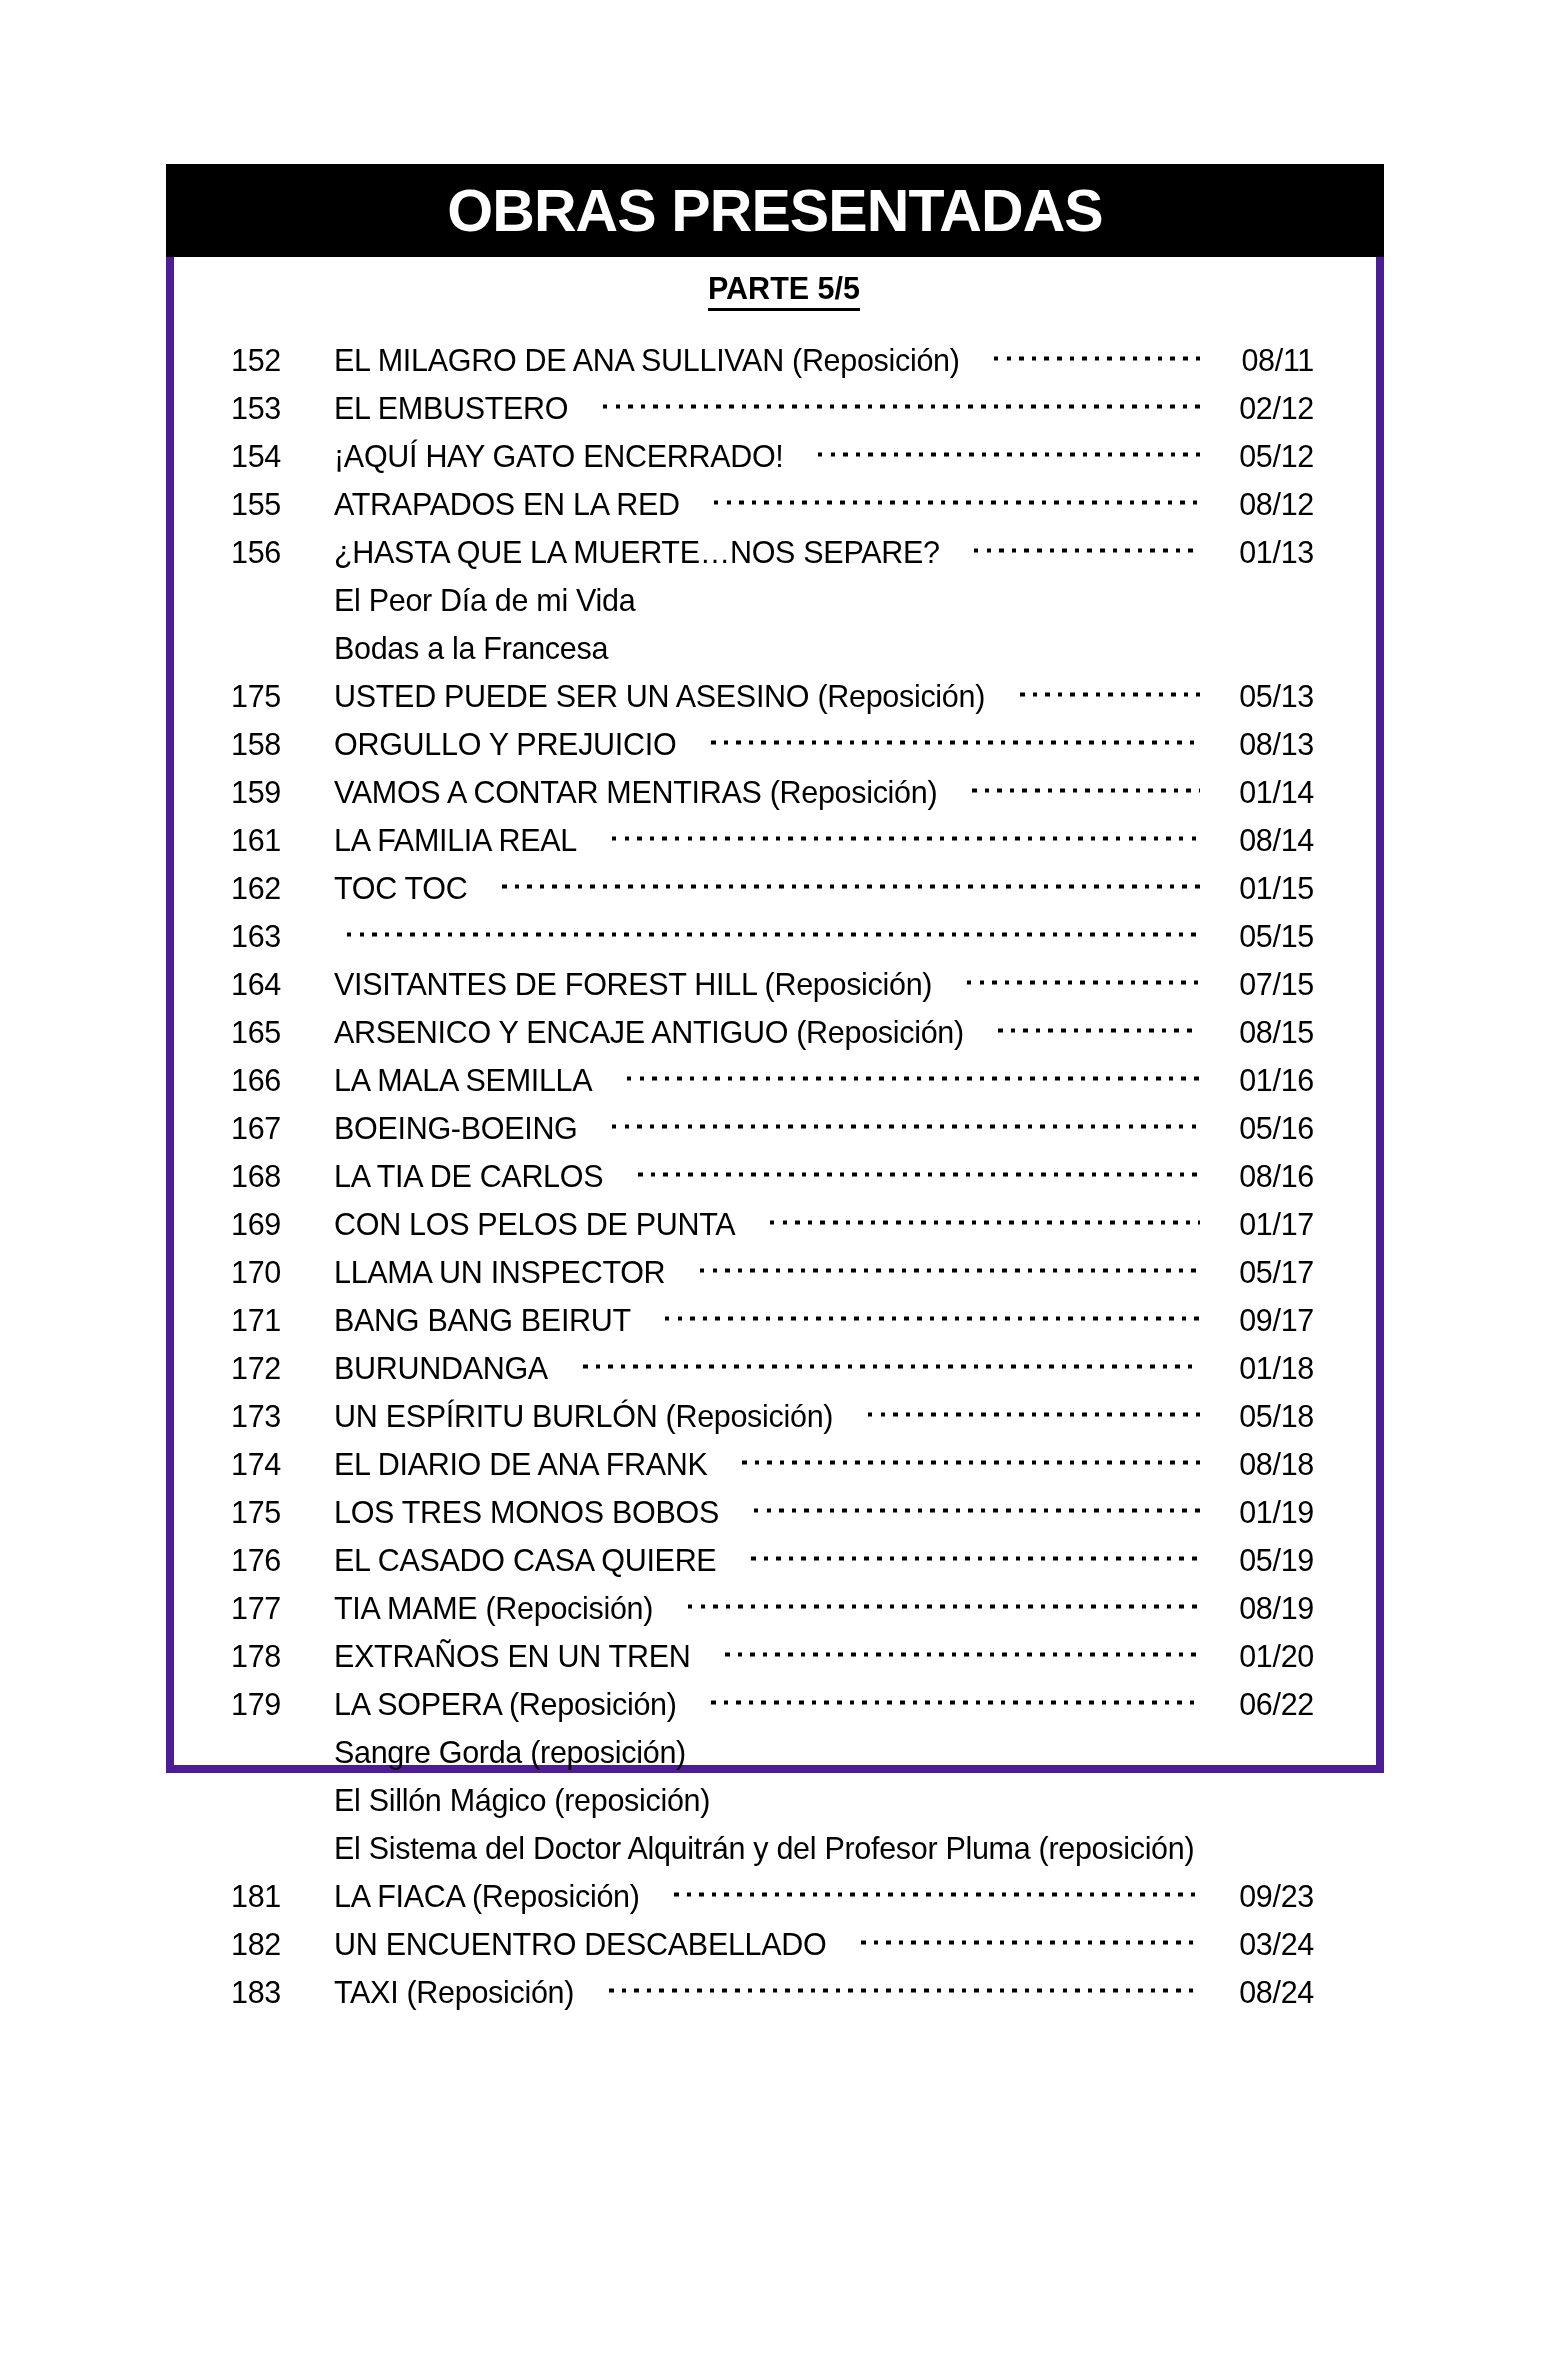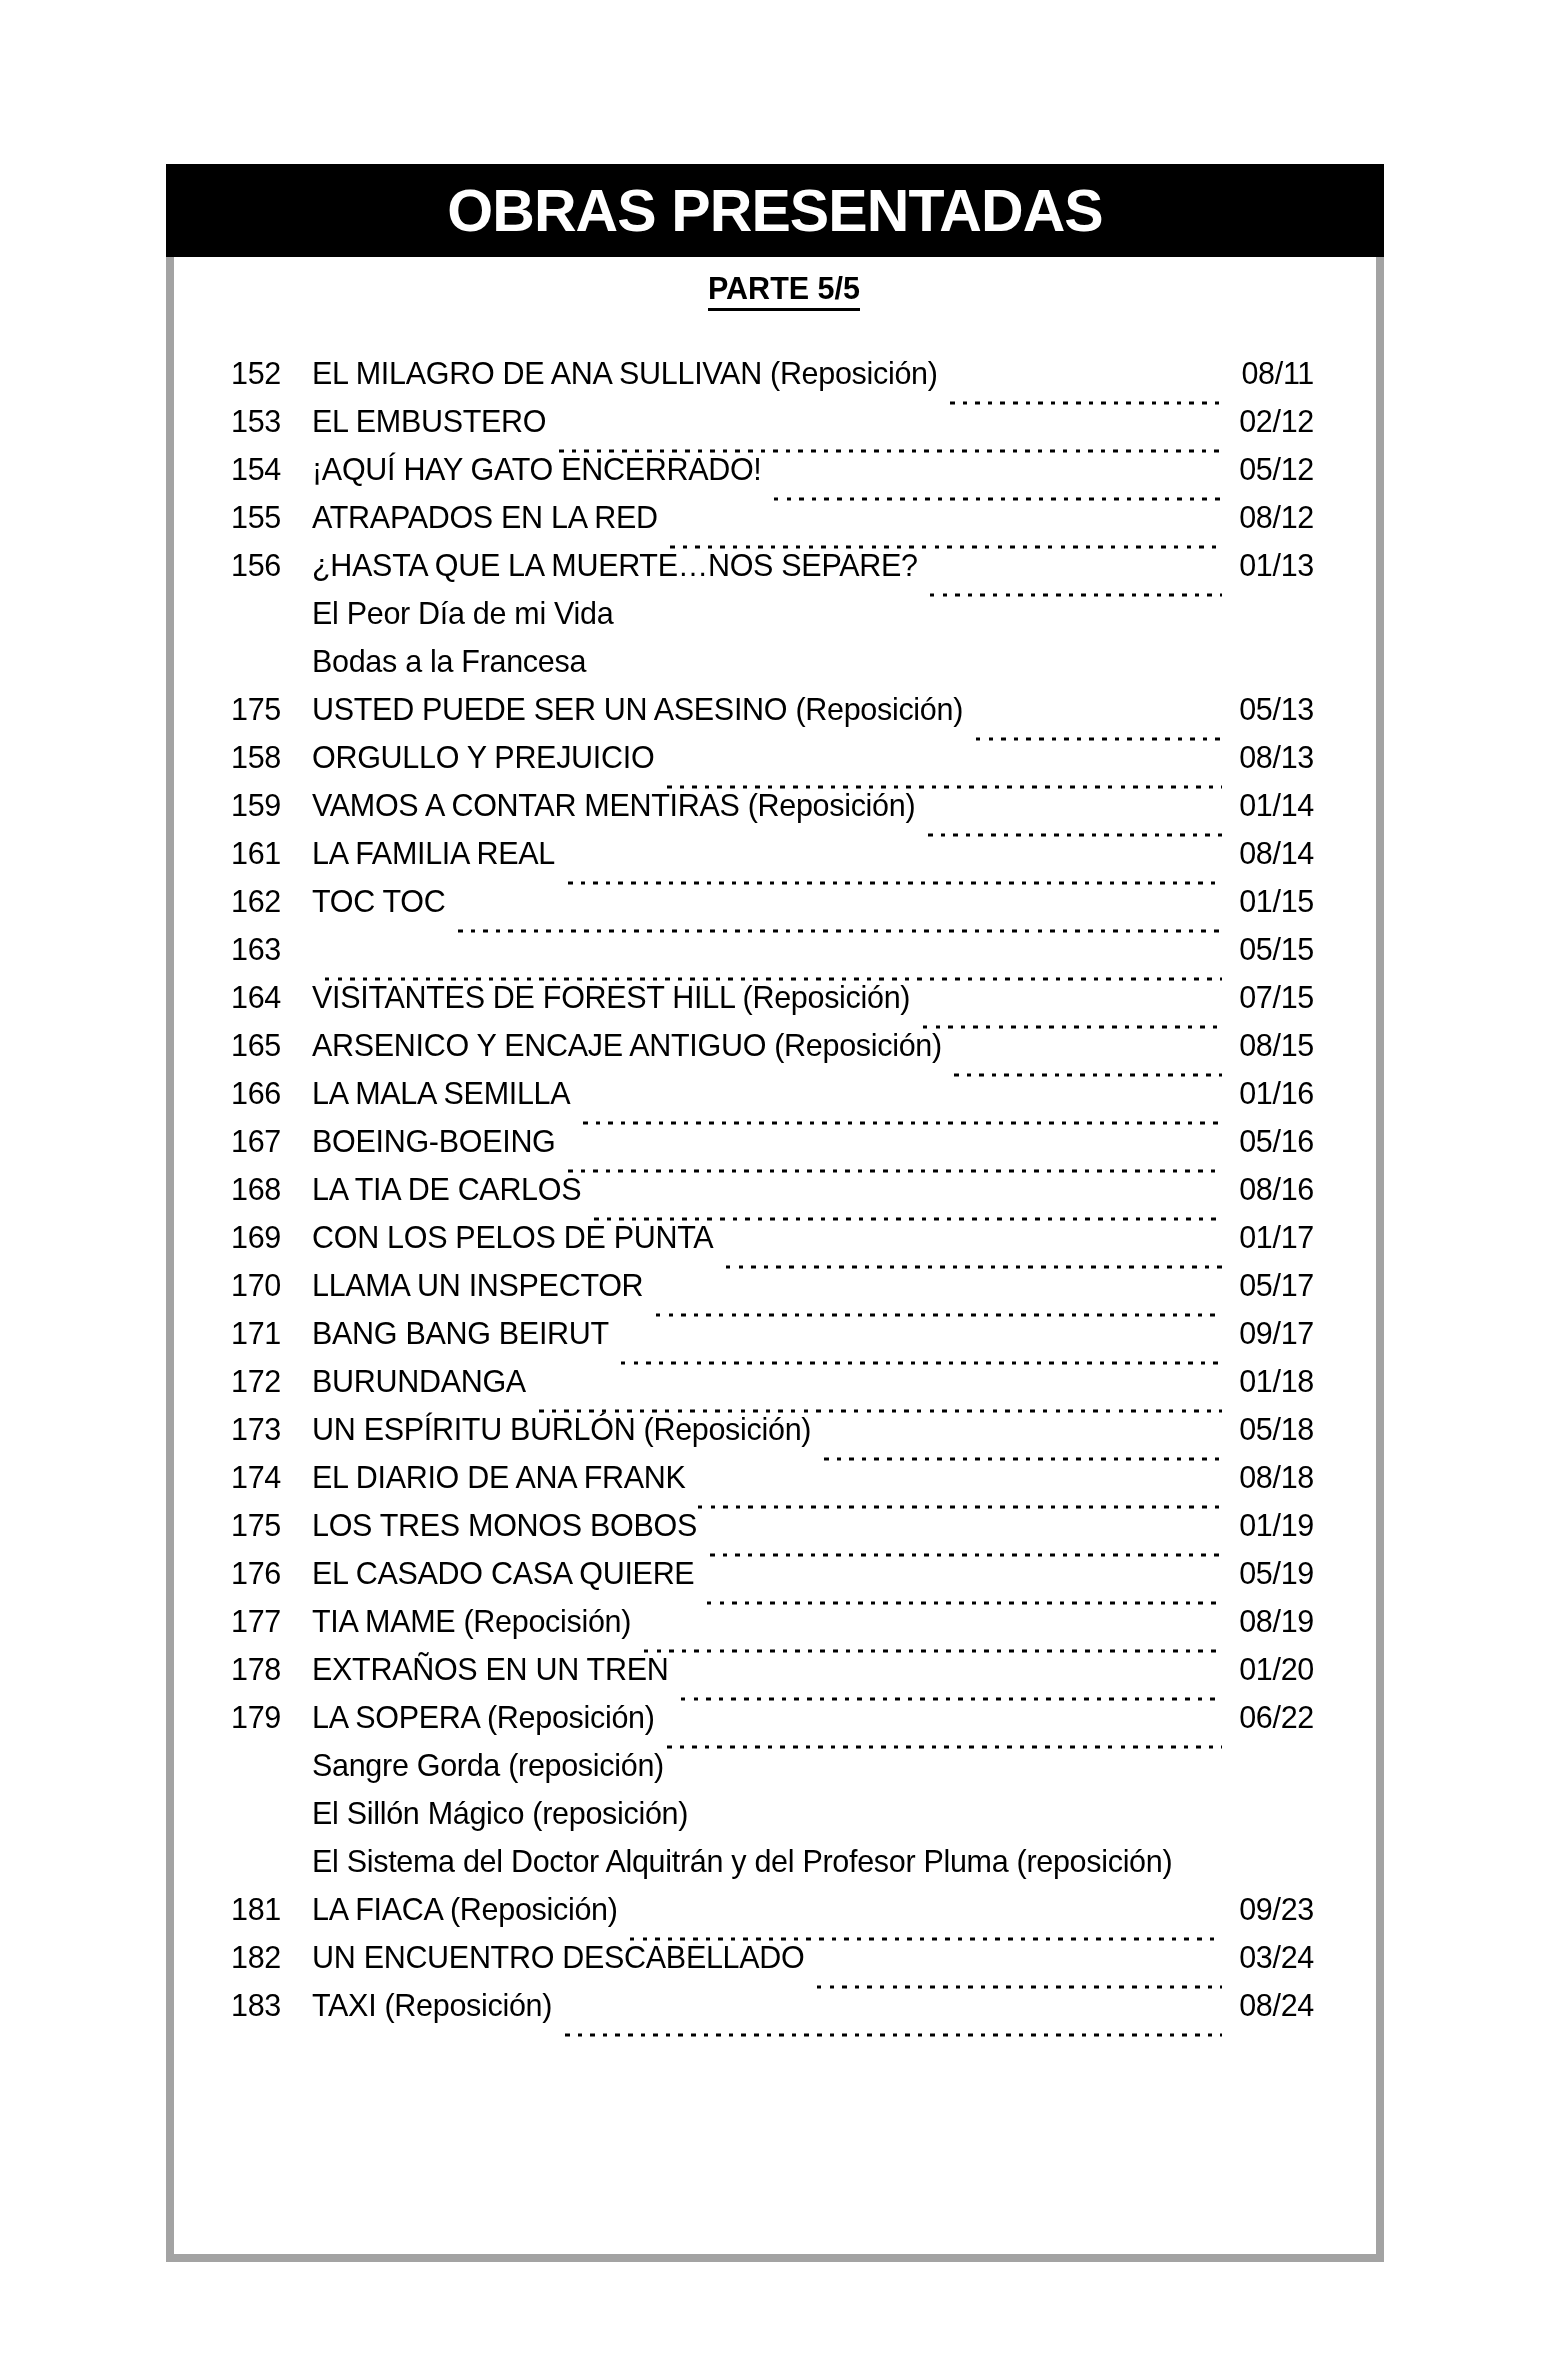--- a/index.html
+++ b/index.html
@@ -6,22 +6,22 @@
   body{
     width:1565px;height:2354px;
     background:#ffffff;
     font-family:"Liberation Sans", sans-serif;
     color:#000000;
     position:relative;
   }
   .frame{
     position:absolute;
     left:166px;top:164px;
-    width:1218px;height:2098px;
-    border:8px solid #a3a3a3;
+    width:1218px;height:1609px;
+    border:8px solid #4c1d95;
     box-sizing:border-box;
     background:#ffffff;
   }
   .banner{
     margin:-8px -8px 0 -8px;          
     height:93px;
     background:#000000;
     color:#ffffff;
     display:flex;align-items:center;justify-content:center;
   }
@@ -45,25 +45,26 @@
     padding-bottom:1.8px;
     letter-spacing:0px;
     margin-left:18px;
   }
   .list{
     margin-top:29px;
     padding:0 62px 0 57px;
   }
   .row{
     display:flex;
-    align-items:flex-end;
+    align-items:flex-start;
     height:48px;
     font-size:30.5px;
     letter-spacing:-0.3px;
     white-space:nowrap;
+    gap:22px;
   }
   .num{
     flex:0 0 81px;
     width:81px;
   }
   .title{
     flex:0 0 auto;
   }
   .leader{
     flex:1 1 auto;

